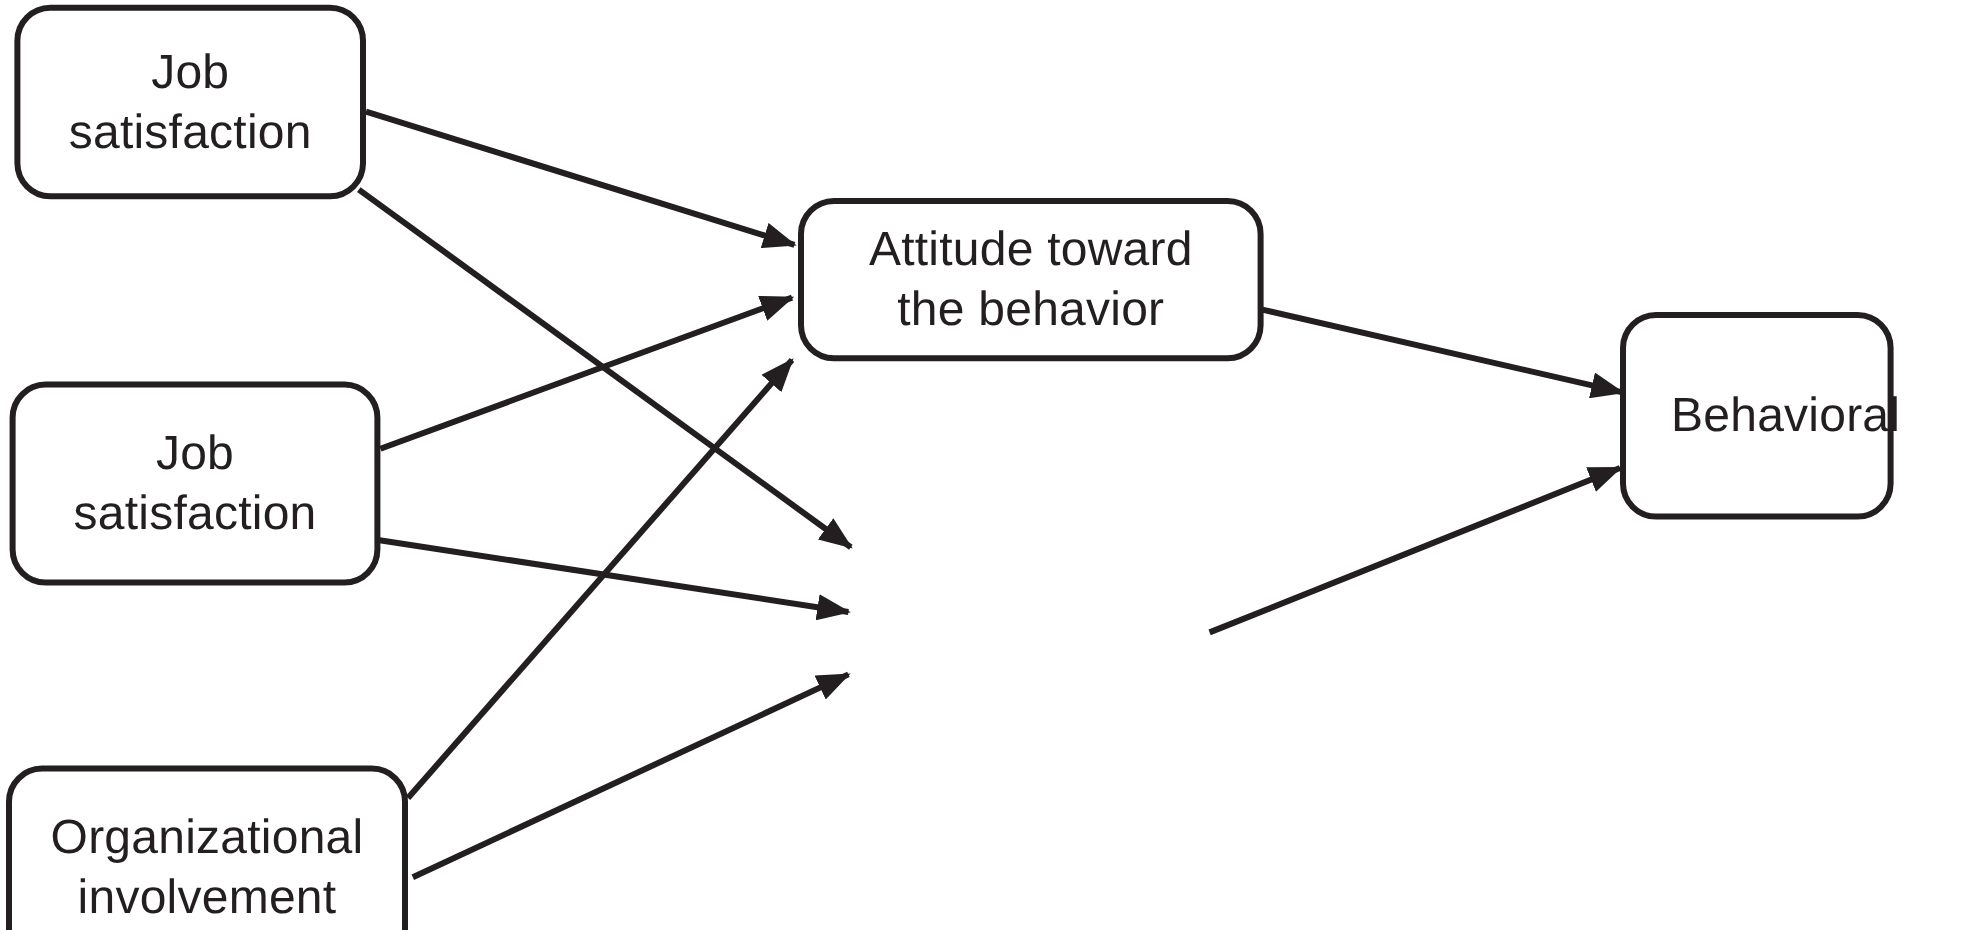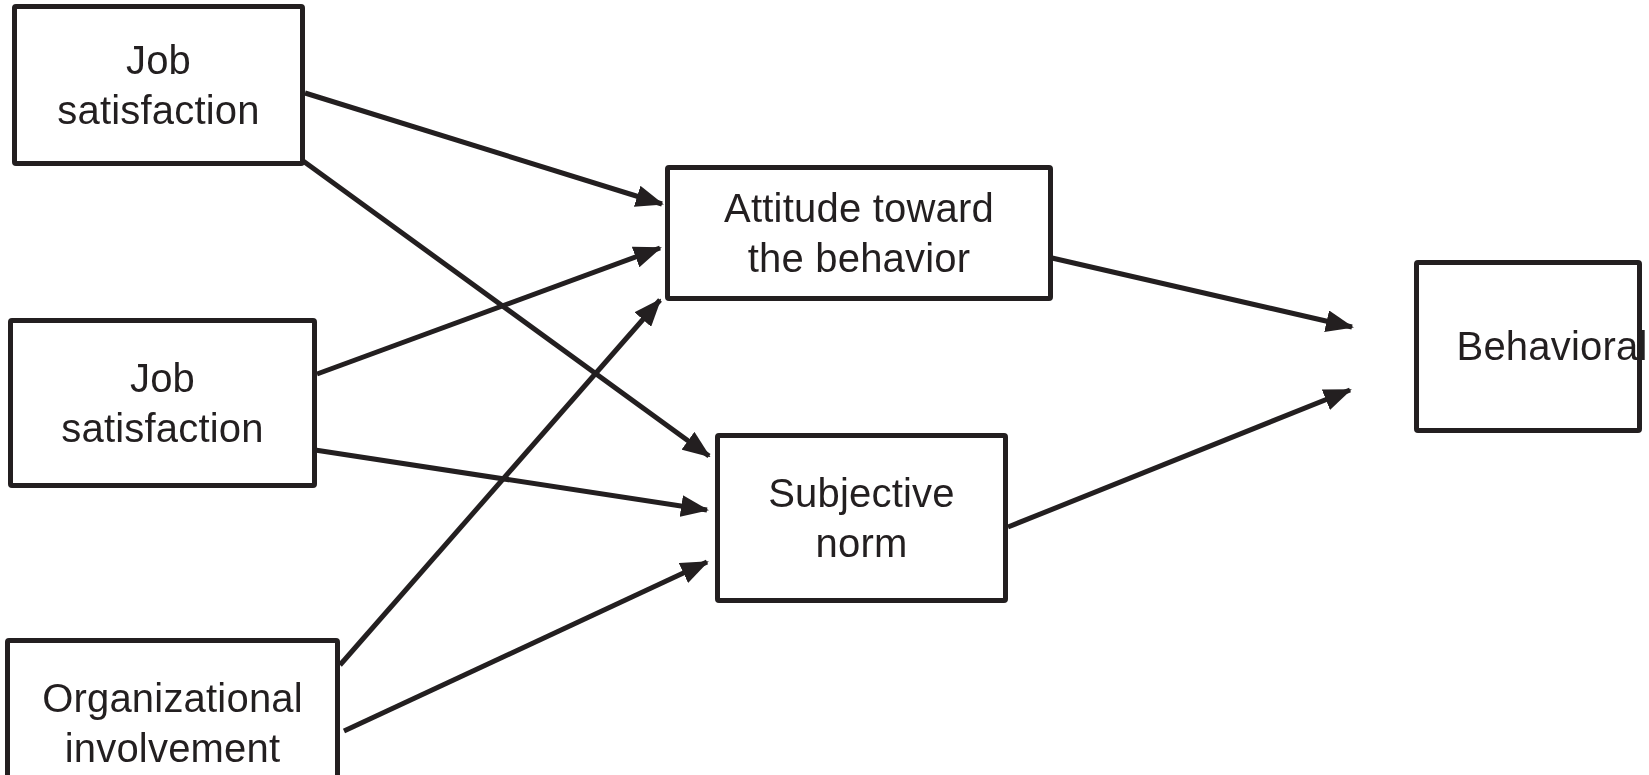--- a/index.html
+++ b/index.html
@@ -27,38 +27,38 @@
     height: 775px;
   }
   .edges-layer line {
     stroke: var(--color-line);
     stroke-width: 5;
   }
   .node {
     position: absolute;
     background: var(--color-background);
     border: 5px solid var(--color-line);
-    border-radius: 4px;
+    border-radius: 30px;
     display: flex;
     flex-direction: column;
     align-items: center;
     justify-content: center;
     text-align: center;
     color: var(--color-text);
     font-size: 40px;
     line-height: 1.26;
     letter-spacing: 0.2px;
   }
   
   .n-job-satisfaction        { left: 12px;   top: 4px;   width: 293px; height: 162px; }
   .n-job-involvement         { left: 8px;    top: 318px; width: 309px; height: 170px; }
   .n-organizational-commitment { left: 5px;  top: 602px; width: 335px; height: 170px; margin-top: 36px; }
   .n-attitude                { left: 665px;  top: 165px; width: 388px; height: 136px; }
   .n-subjective-norm         { left: 715px;  top: 433px; width: 293px; height: 170px; }
-  .n-behavioral-intention    { left: 1414px; top: 260px; width: 228px; height: 173px; padding-left: 48px; }
+  .n-behavioral-intention    { left: 1350px; top: 260px; width: 228px; height: 173px; padding-left: 48px; }
 </style>
 </head>
 <body>
 
 <div class="canvas">
 
   <svg class="edges-layer" width="1649" height="775" viewBox="0 0 1649 775" aria-hidden="true">
     <defs>
       <marker id="arrowhead" markerUnits="userSpaceOnUse" viewBox="0 0 28 22" markerWidth="28" markerHeight="22" refX="26" refY="11" orient="auto">
         <path d="M0,0 L28,11 L0,22 Z" fill="#231f20"></path>
@@ -88,22 +88,18 @@
   <div class="node n-organizational-commitment">
     <span>Organizational</span>
     <span>involvement</span>
   </div>
 
   <div class="node n-attitude">
     <span>Attitude toward</span>
     <span>the behavior</span>
   </div>
 
-  <div class="node n-subjective-norm">
-    <span>Subjective</span>
-    <span>norm</span>
-  </div>
 
   <div class="node n-behavioral-intention">
     <span>Behavioral</span>
   </div>
 
 </div>
 
 </body></html>

